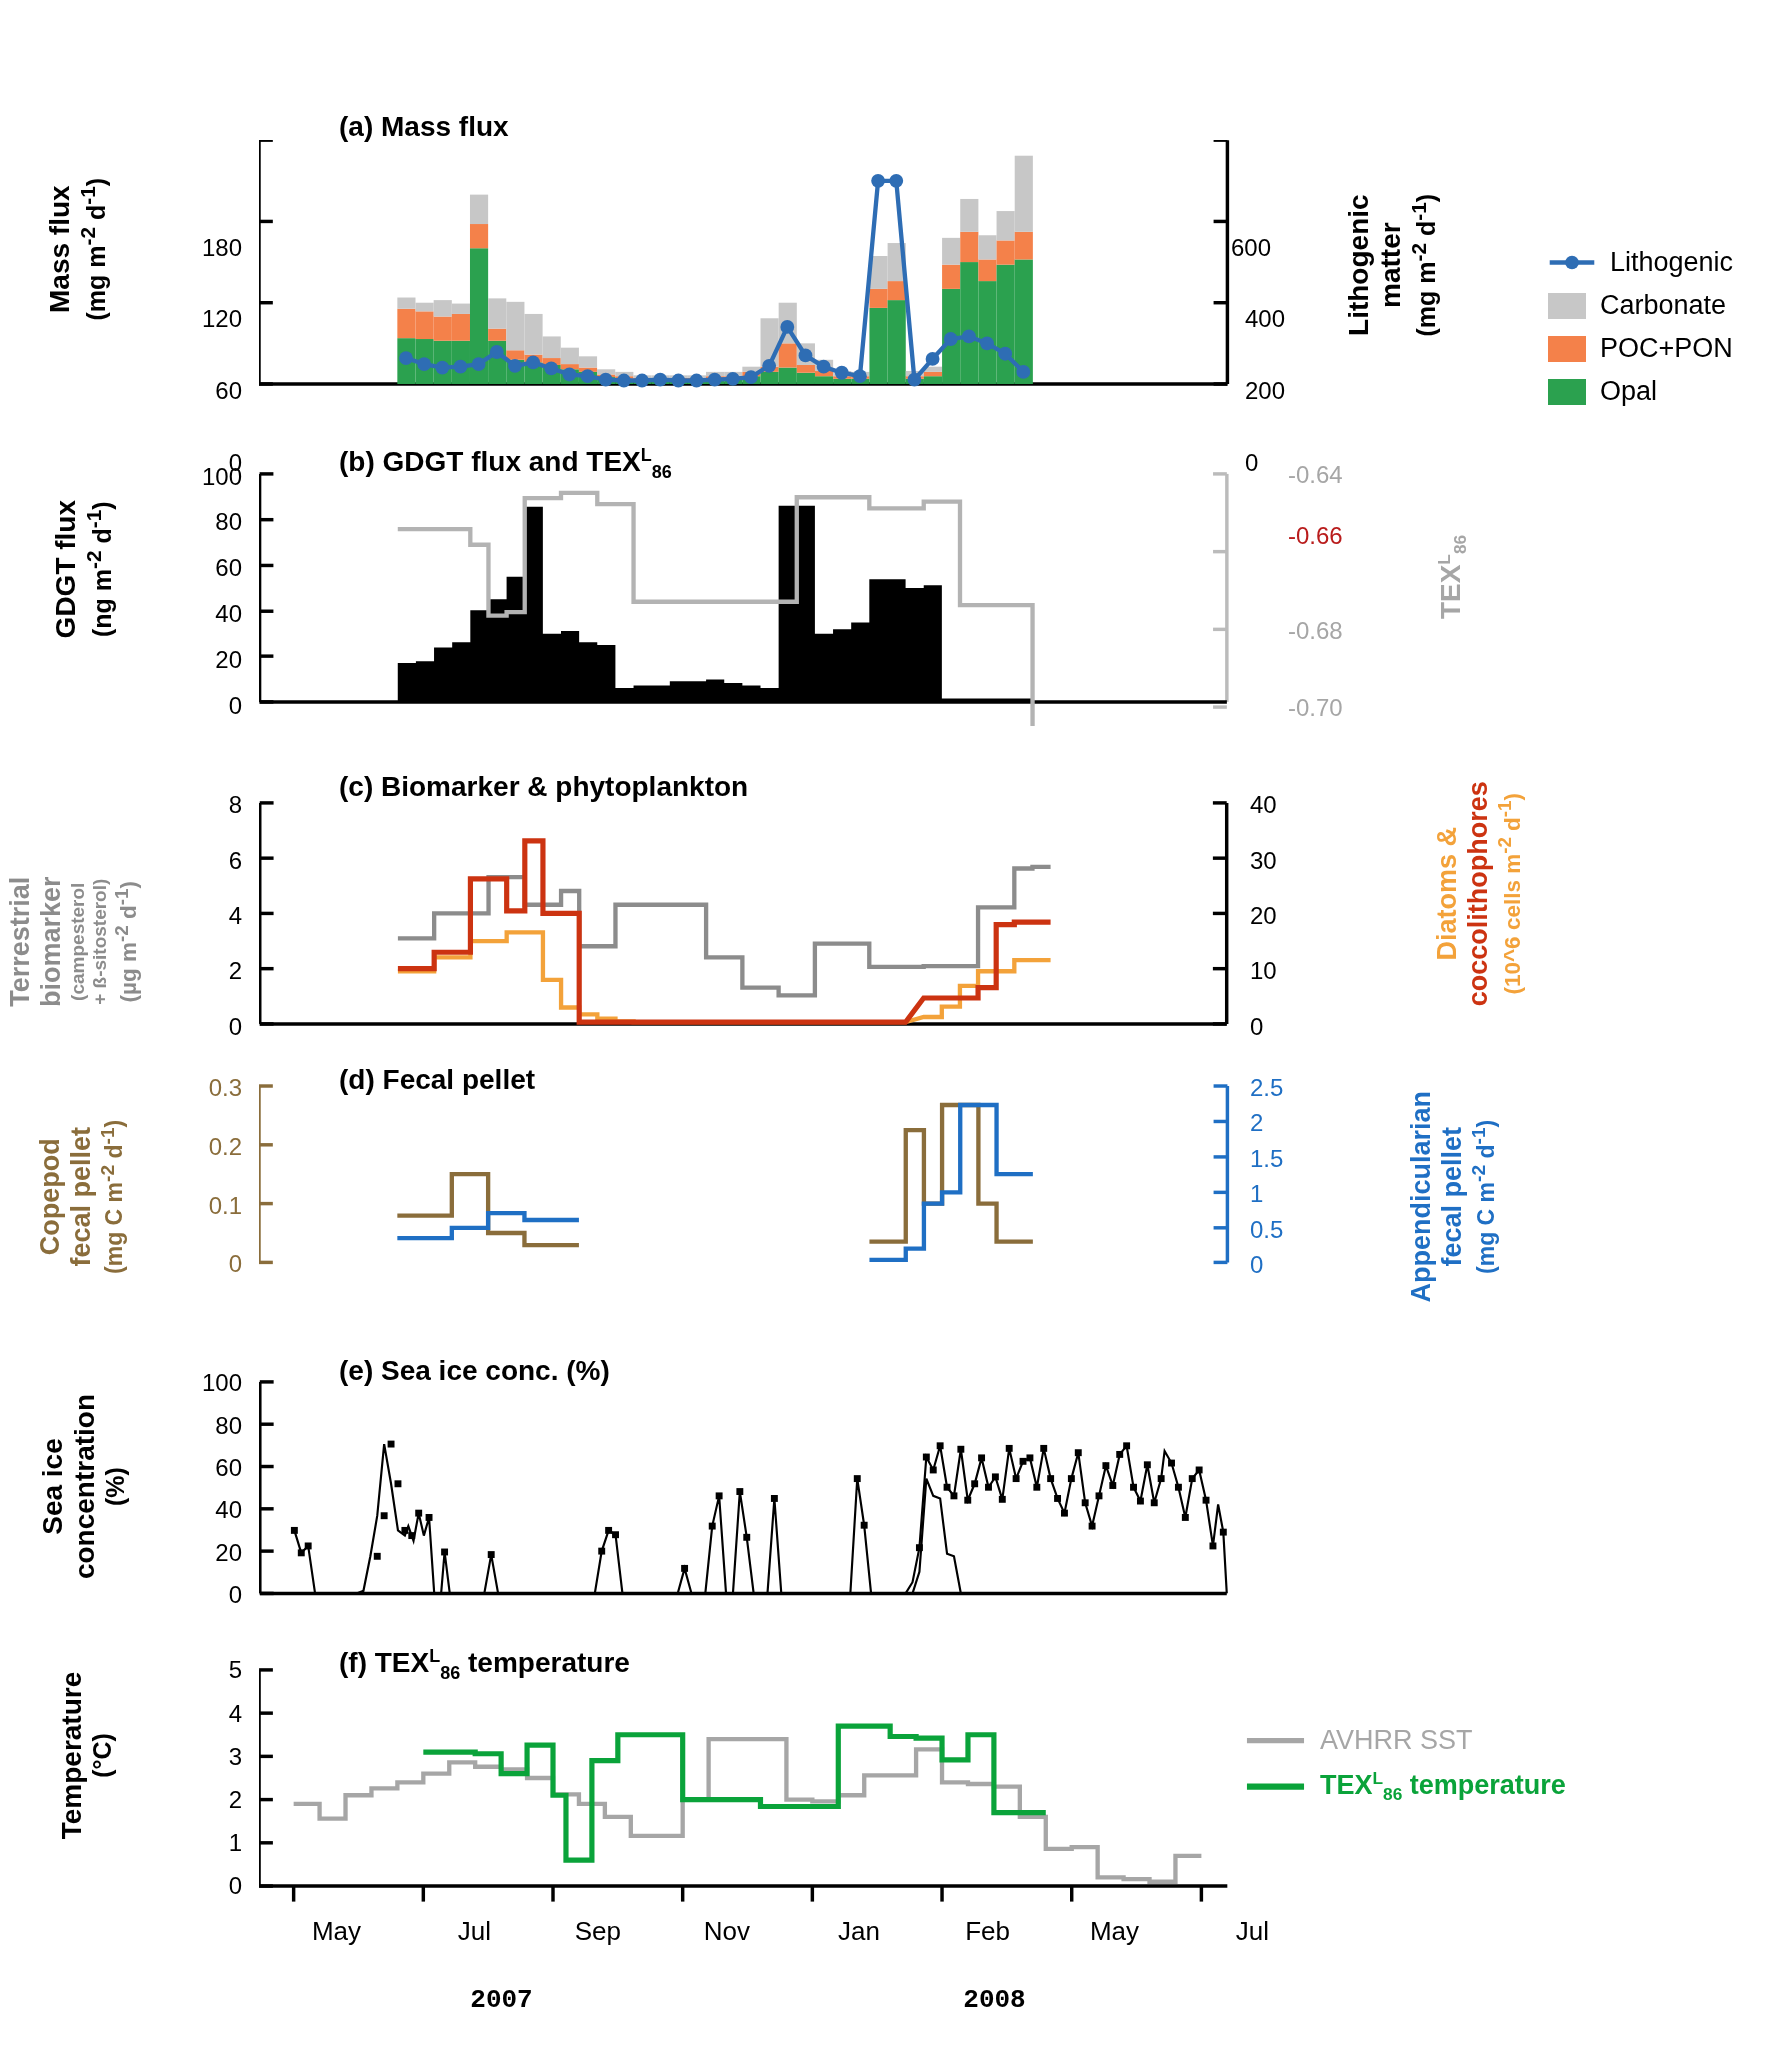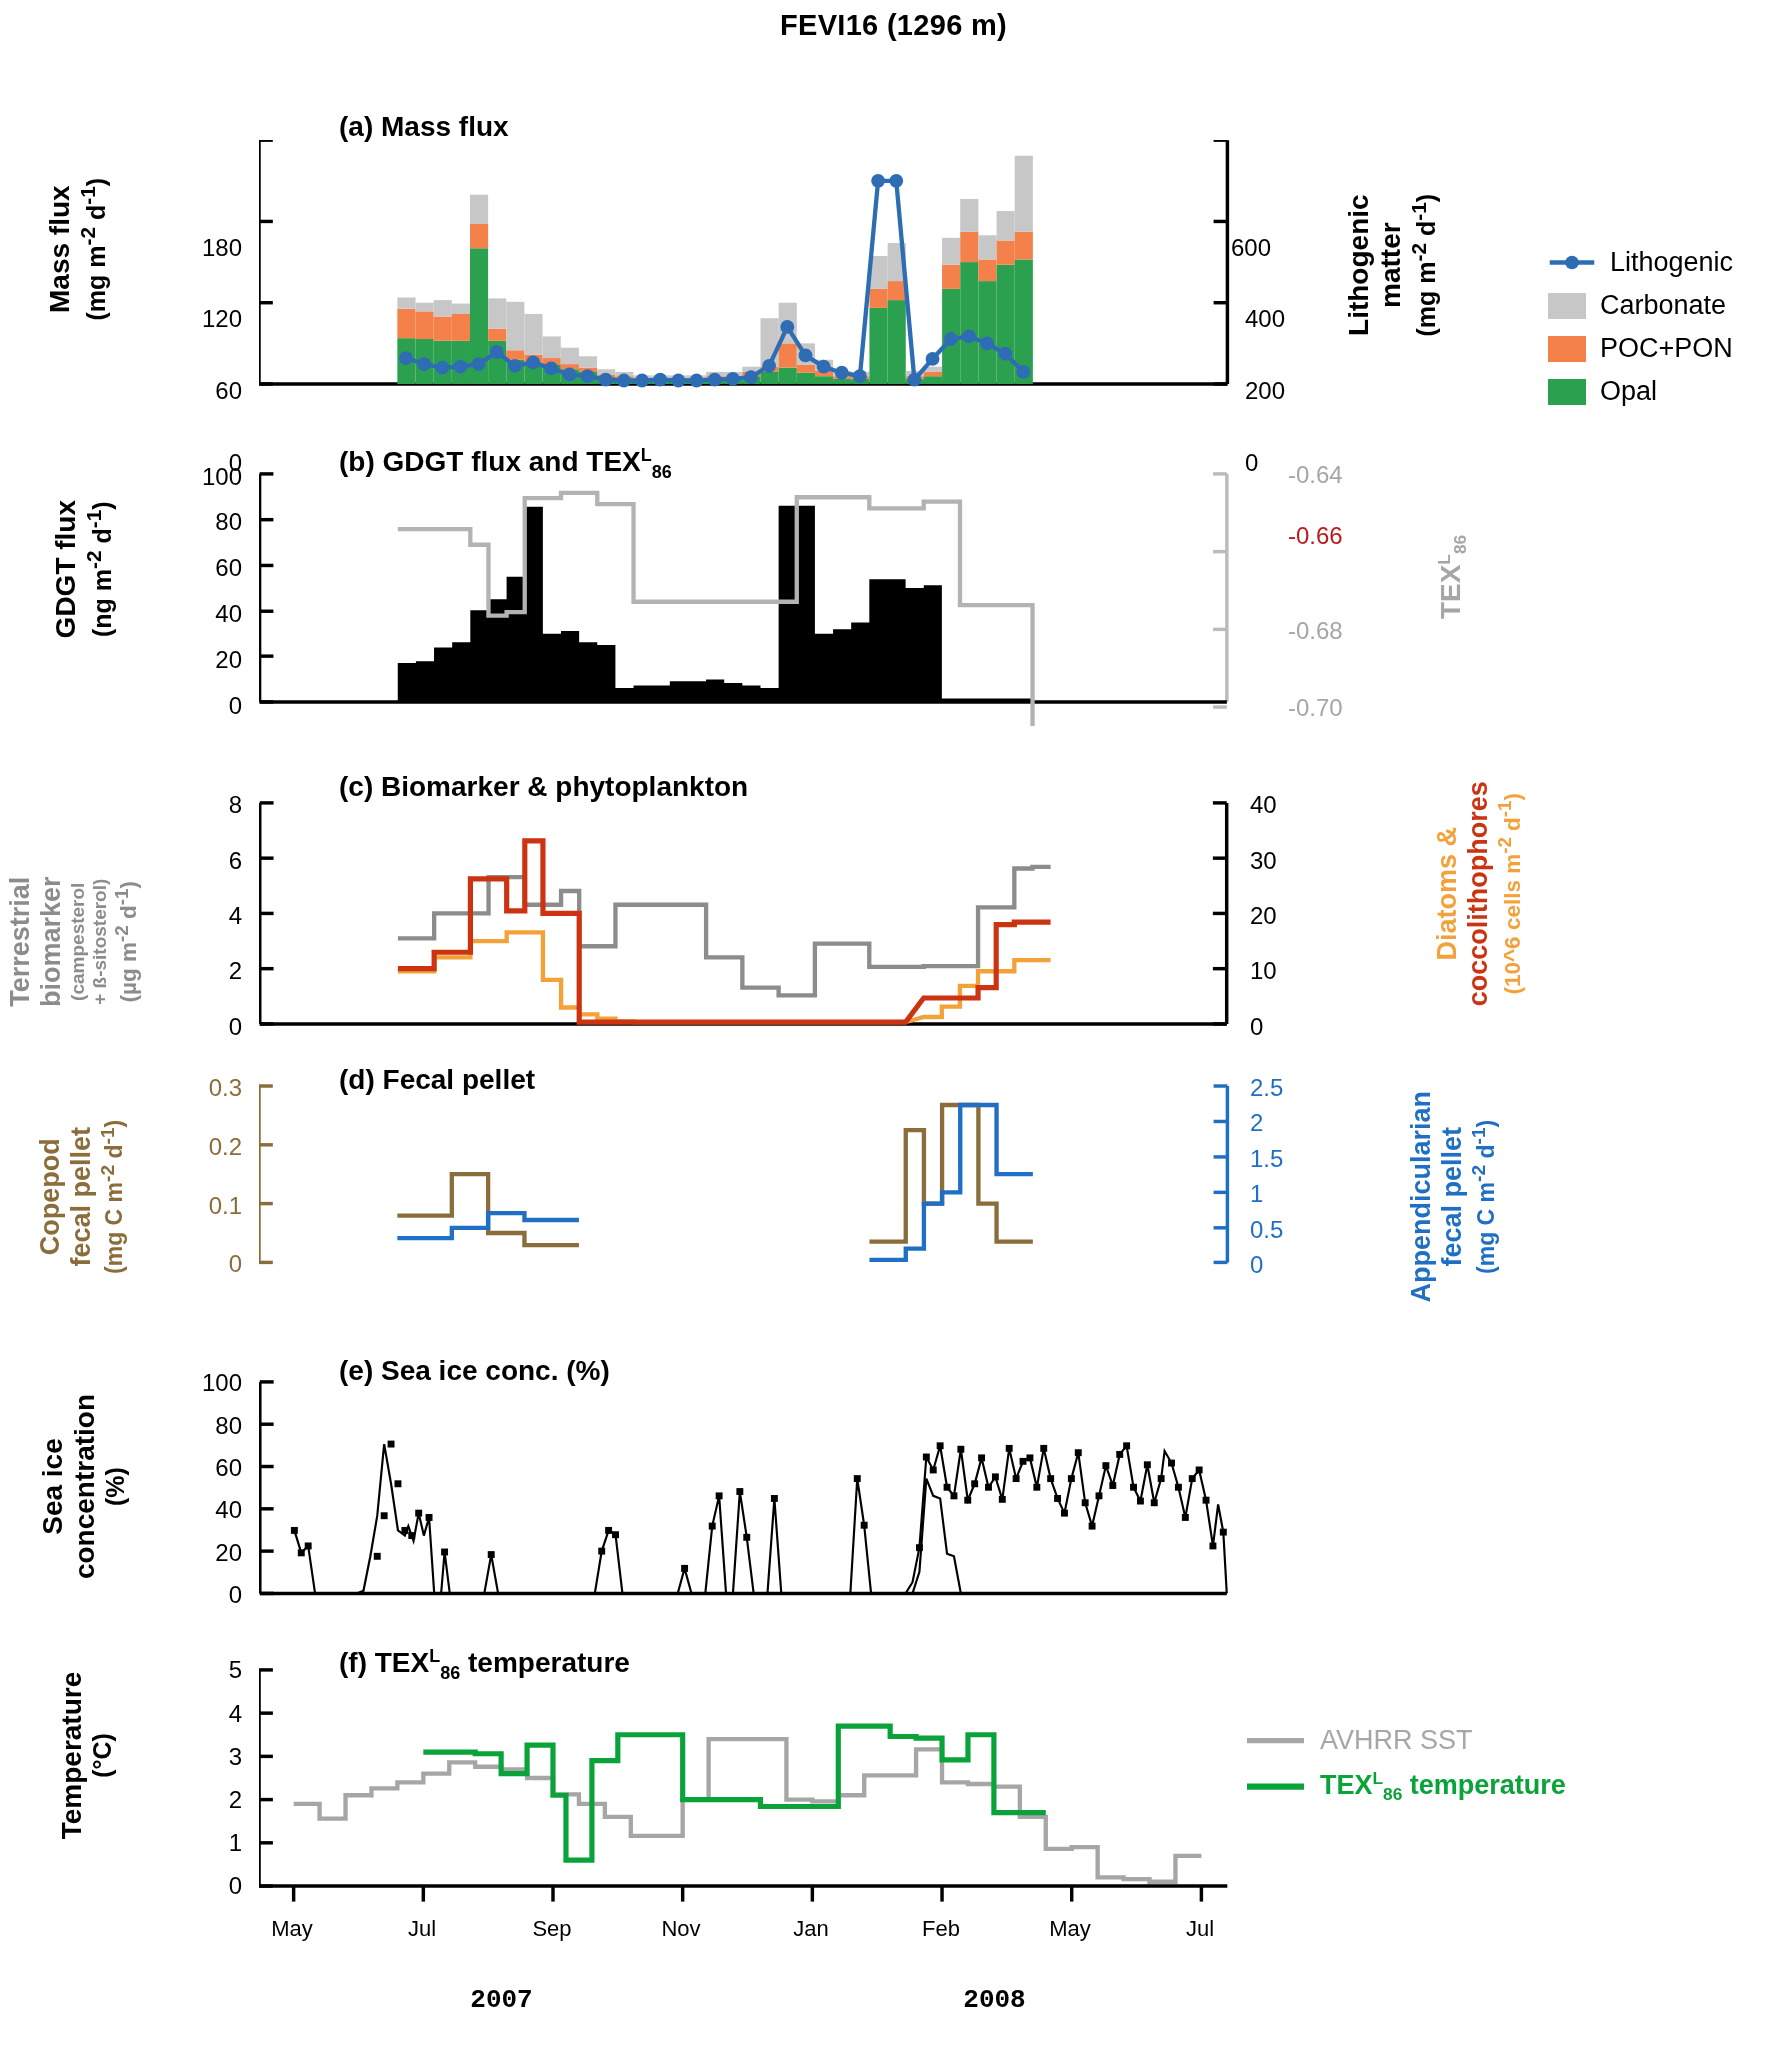--- a/index.html
+++ b/index.html
@@ -8,30 +8,29 @@
   .ttl{position:absolute;width:100%;text-align:center;top:8.6px;font-size:29px;font-weight:bold;letter-spacing:0.3px;}
   .panel{position:absolute;}
   .ptitle{position:absolute;font-size:28px;font-weight:bold;}
   .axlabel{position:absolute;font-weight:bold;text-align:center;}
   .rot{transform-origin:50% 50%;}
   .tick{position:absolute;font-size:24px;text-align:right;}
   .tickR{position:absolute;font-size:24px;text-align:left;}
   .legend-item{display:flex;align-items:center;margin-bottom:12px;}
   .legend-item span.lbl{font-size:27px;margin-left:14px;}
   .swatch{width:38px;height:26px;display:inline-block;}
-  .xtick{position:absolute;font-size:22px;text-align:center;}
+  .xtick{position:absolute;font-size:26px;text-align:right;}
   .yr{position:absolute;font-size:26px;font-weight:bold;text-align:center;font-family:Liberation Mono, monospace;}
   svg{display:block;}
 </style>
 </head>
 <body>
 
 <div class="fig">
 
-  <div class="ttl">FEVI16 (1296 m)</div>
 
   <div class="panel" style="left:0;top:104px;width:1787px;height:294px;">
     <div class="ptitle" style="left:339px;top:7px;">
       <span>(a)</span>
       <span>Mass flux</span>
     </div>
 
     <div class="axlabel rot" style="left:-52px;top:112px;width:259px;transform:rotate(-90deg);font-size:28px;">
       <div>Mass flux</div>
       <div style="font-size:25px;">(mg m<sup>-2</sup> d<sup>-1</sup>)</div>

